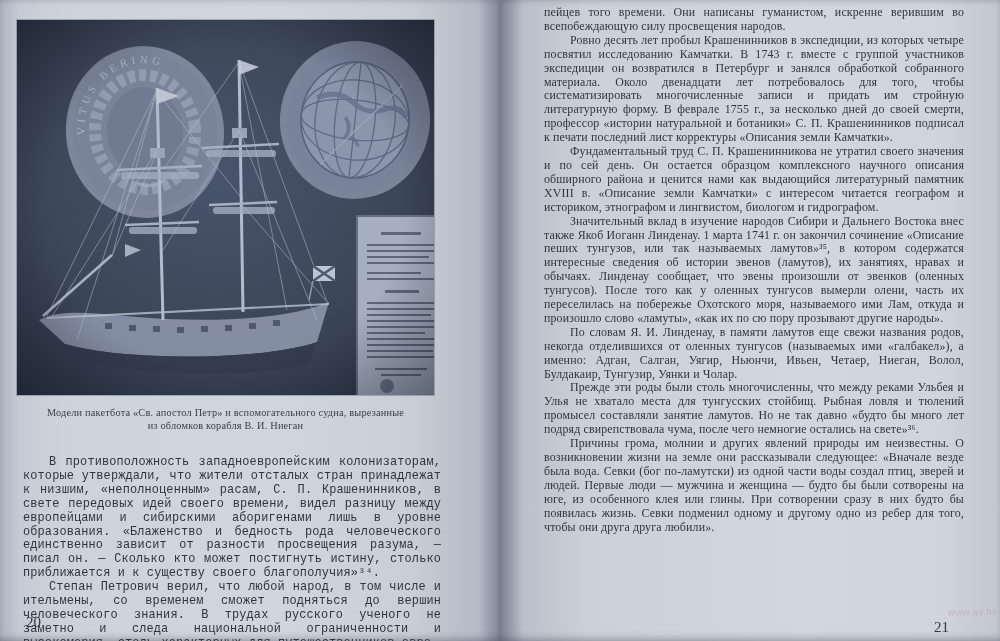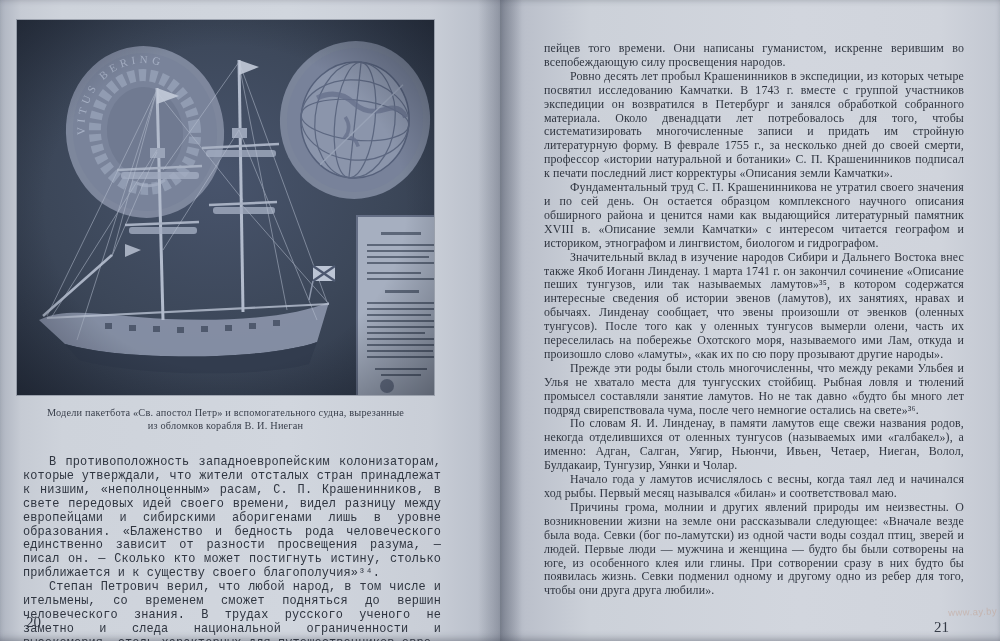--- a/index.html
+++ b/index.html
@@ -2,40 +2,40 @@
 <html><head>
 <meta charset="utf-8">
 <style>
   html,body{margin:0;padding:0;}
   body{width:1000px;height:641px;overflow:hidden;background:#9aa0ac;
        font-family:"Liberation Serif","DejaVu Serif",serif;}
   .spread{position:relative;width:1000px;height:641px;}
   .page{position:absolute;top:0;height:641px;width:500px;}
   .page-left{left:0;
     background:linear-gradient(90deg,#aeb4c0 0%,#c6cbd4 4%,#ced3db 12%,#d1d6de 55%,#c9ced7 82%,#b4bac6 96%,#9fa5b2 100%);
-    box-shadow:inset 0 -6px 9px -5px rgba(40,45,60,.45), inset 0 4px 6px -4px rgba(40,45,60,.25);padding-left:24px;}
+    box-shadow:inset 0 -6px 9px -5px rgba(40,45,60,.45), inset 0 4px 6px -4px rgba(40,45,60,.25);}
   .page-right{left:500px;
     background:linear-gradient(90deg,#9fa5b2 0%,#bbc0cb 5%,#ccd1d9 18%,#d2d6de 60%,#d0d4dc 88%,#c2c7d1 100%);
     box-shadow:inset 0 -6px 9px -5px rgba(40,45,60,.45), inset 0 4px 6px -4px rgba(40,45,60,.3);}
   .gutter{position:absolute;left:478px;top:0;width:44px;height:641px;pointer-events:none;
     background:linear-gradient(90deg,rgba(60,66,82,0) 0%,rgba(60,66,82,.28) 45%,rgba(60,66,82,.34) 52%,rgba(60,66,82,0) 100%);}
 
   .photo{position:absolute;left:17px;top:20px;width:417px;height:375px;
     box-shadow:0 0 0 1px rgba(70,78,95,.35);}
   .photo svg{display:block;}
 
   .caption{position:absolute;left:17px;top:407px;width:417px;text-align:center;
     font-size:10.3px;line-height:12.5px;color:#3b414d;letter-spacing:.2px;}
 
   .textcol{position:absolute;text-align:justify;color:#2f3540;
     font-size:11.9px;line-height:13.9px;letter-spacing:.15px;}
   .textcol p{margin:0;text-indent:26px;}
   .textcol p.noindent{text-indent:0;}
   .textcol-left{left:23px;top:456px;width:418px;font-family:Liberation Mono, monospace;}
-  .textcol-right{left:544px;top:6px;width:420px;margin-top:36px;}
+  .textcol-right{left:544px;top:6px;width:420px;}
 
   .page-num{position:absolute;font-size:15px;color:#343a46;}
   .page-num-left{left:26px;top:614px;}
 
   .watermark{position:absolute;left:946px;top:606px;width:60px;
     font-family:"Liberation Sans","DejaVu Sans",sans-serif;
     font-size:9.5px;color:rgba(196,160,142,.5);letter-spacing:.5px;transform:rotate(-2deg);}
 </style>
 </head>
 <body>
@@ -192,23 +192,22 @@
 
     <div class="page-num page-num-left">20</div>
   </div>
 
   <div class="page page-right">
     <div class="textcol textcol-right" style="left:44px;top:6px;">
       <p class="noindent">пейцев того времени. Они написаны гуманистом, искренне верившим во всепобеждающую силу просвещения народов.</p>
       <p>Ровно десять лет пробыл Крашенинников в экспедиции, из которых четыре посвятил исследованию Камчатки. В 1743 г. вместе с группой участников экспедиции он возвратился в Петербург и занялся обработкой собранного материала. Около двенадцати лет потребовалось для того, чтобы систематизировать многочисленные записи и придать им стройную литературную форму. В феврале 1755 г., за несколько дней до своей смерти, профессор «истории натуральной и ботаники» С. П. Крашенинников подписал к печати последний лист корректуры «Описания земли Камчатки».</p>
       <p>Фундаментальный труд С. П. Крашенинникова не утратил своего значения и по сей день. Он остается образцом комплексного научного описания обширного района и ценится нами как выдающийся литературный памятник XVIII в. «Описание земли Камчатки» с интересом читается географом и историком, этнографом и лингвистом, биологом и гидрографом.</p>
       <p>Значительный вклад в изучение народов Сибири и Дальнего Востока внес также Якоб Иоганн Линденау. 1 марта 1741 г. он закончил сочинение «Описание пеших тунгузов, или так называемых ламутов»³⁵, в котором содержатся интересные сведения об истории эвенов (ламутов), их занятиях, нравах и обычаях. Линденау сообщает, что эвены произошли от эвенков (оленных тунгусов). После того как у оленных тунгусов вымерли олени, часть их переселилась на побережье Охотского моря, называемого ими Лам, откуда и произошло слово «ламуты», «как их по сю пору прозывают другие народы».</p>
+      <p>По словам Я. И. Линденау, в памяти ламутов еще свежи названия родов, некогда отделившихся от оленных тунгусов (называемых ими «галбакел»), а именно: Адган, Салган, Уягир, Ньюнчи, Ивьен, Четаер, Ниеган, Волол, Булдакаир, Тунгузир, Уянки и Чолар.</p>
       <p>Прежде эти роды были столь многочисленны, что между реками Ульбея и Улья не хватало места для тунгусских стойбищ. Рыбная ловля и тюлений промысел составляли занятие ламутов. Но не так давно «будто бы много лет подряд свирепствовала чума, после чего немногие остались на свете»³⁶.</p>
-      <p>По словам Я. И. Линденау, в памяти ламутов еще свежи названия родов, некогда отделившихся от оленных тунгусов (называемых ими «галбакел»), а именно: Адган, Салган, Уягир, Ньюнчи, Ивьен, Четаер, Ниеган, Волол, Булдакаир, Тунгузир, Уянки и Чолар.</p>
-      <p>Начало года у ламутов исчислялось с весны, когда таял лед и начинался ход рыбы. Первый месяц назывался «билан» и соответствовал маю.</p>
       <p>Причины грома, молнии и других явлений природы им неизвестны. О возникновении жизни на земле они рассказывали следующее: «Вначале везде была вода. Севки (бог по-ламутски) из одной части воды создал птиц, зверей и людей. Первые люди — мужчина и женщина — будто бы были сотворены на юге, из особенного клея или глины. При сотворении сразу в них будто бы появилась жизнь. Севки подменил одному и другому одно из ребер для того, чтобы они друга друга любили».</p>
     </div>
     <div class="page-num" style="position:absolute;left:434px;top:619px;">21</div>
     <div class="watermark" style="left:448px;top:606px;">www.ay.by</div>
   </div>
 
   <div class="gutter"></div>
 </div>
 
 </body></html>

